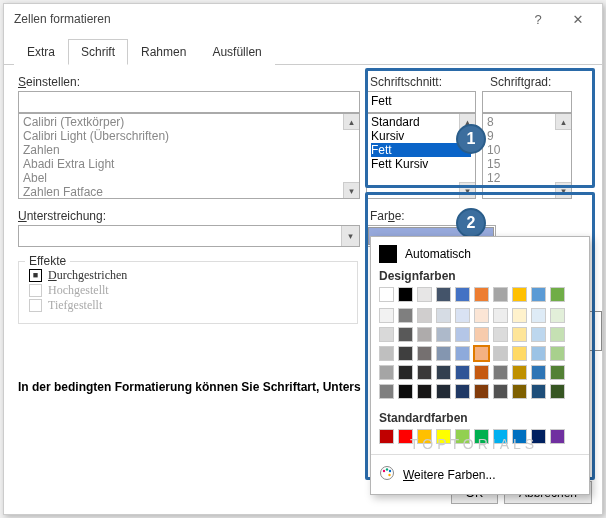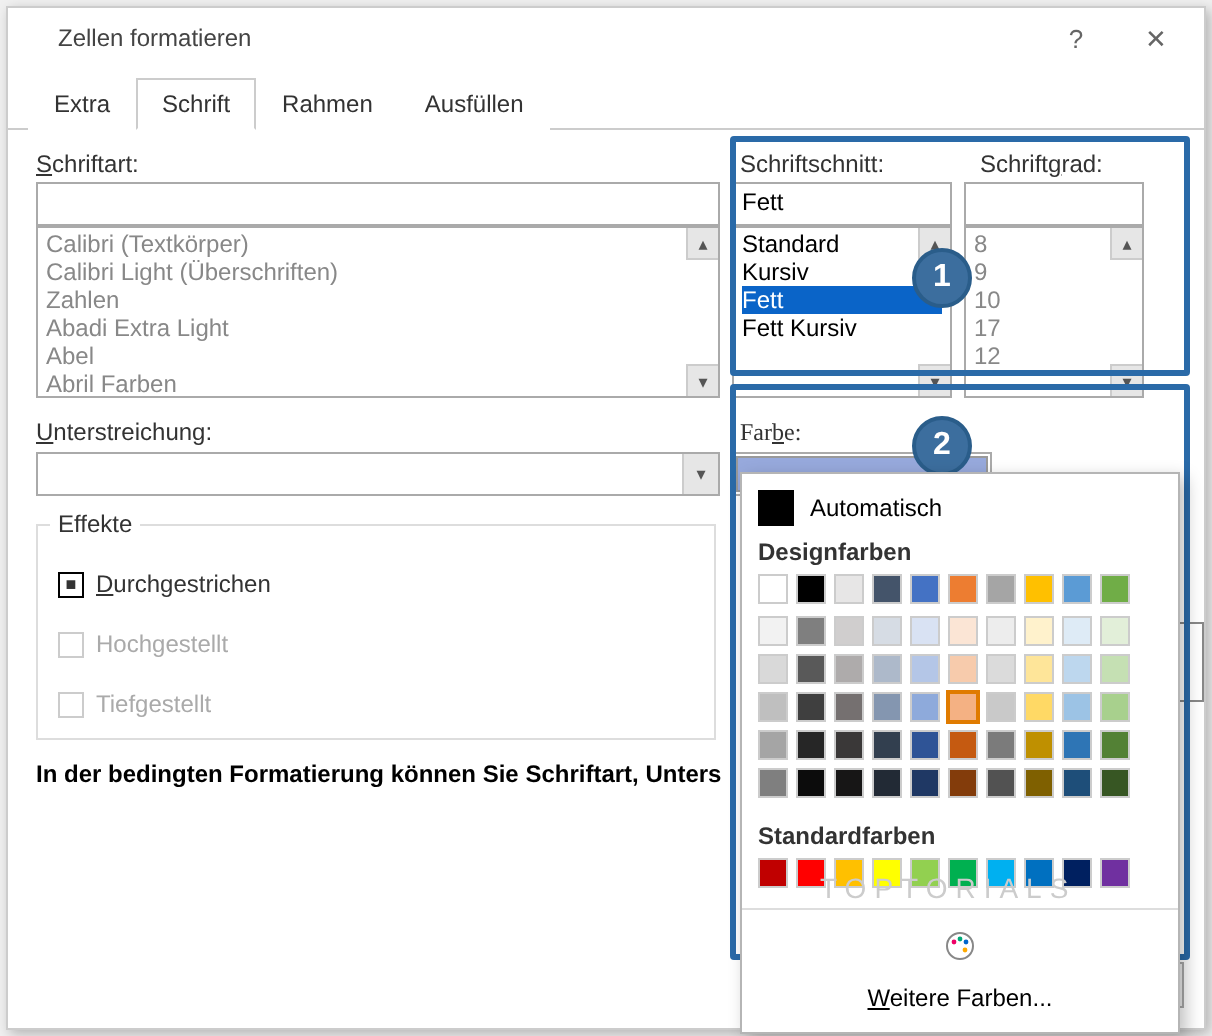--- a/index.html
+++ b/index.html
@@ -16,21 +16,21 @@
     width: 600px; height: 512px;
     margin: 3px;
     background: #fff;
     border: 1px solid #ccc;
     box-shadow: 2px 2px 6px rgba(0,0,0,0.25);
     position: relative;
   }
   .titlebar {
     height: 30px;
     display: flex; align-items: center;
-    padding: 0 4px 0 25px;
+    padding: 0 4px 0 10px;
     font-size: 12px;
     color: #444;
   }
   .titlebar .spacer { flex: 1; }
   .titlebar .tb-btn { width: 40px; height: 28px; display:flex; align-items:center; justify-content:center; color:#666; font-size:13px; }
   .tabs {
     display: flex;
     padding: 4px 10px 0 10px;
     border-bottom: 1px solid #ccc;
     gap: 0;
@@ -93,21 +93,21 @@
   .effects-box {
     border: 1px solid #ddd;
     padding: 6px 10px 10px 10px;
     width: 340px;
     position: relative;
   }
   .effects-box .legend {
     position: absolute; top: -8px; left: 6px; padding: 0 4px; background:#fff;
     font-size: 12px; color:#333;
   }
-  .chk { display:flex; align-items:center; gap:6px; margin-top:16px; font-size:12px; color:#333; }
+  .chk { display:flex; align-items:center; gap:6px; margin-top:0; font-size:12px; color:#333;font-family:Liberation Serif, serif; }
   .chk .box { width:13px; height:13px; border:1px solid #888; background:#fff; display:flex; align-items:center; justify-content:center; }
   .chk.checked .box { border-color:#000; }
   .chk.checked .box::after { content:"■"; font-size:9px; line-height:9px; }
   .footer {
     position: absolute; bottom: 10px; right: 10px;
     display:flex; gap:6px;
   }
   .btn {
     border:1px solid #aaa; background:#eee; height:23px;
     padding: 0 14px; font-size:12px; display:flex; align-items:center;
@@ -128,21 +128,21 @@
     border:1px solid #b5b5b5; box-shadow: 3px 3px 8px rgba(0,0,0,0.25);
     padding: 8px;
   }
   .color-panel .row { display:flex; align-items:center; gap:8px; margin-bottom:6px; }
   .color-panel .swatch-lg { width:18px; height:18px; }
   .color-panel .hdr { font-weight:bold; font-size:12px; margin: 6px 0 4px 0; color:#333; }
   .palette { display:grid; grid-template-columns: repeat(10, 17px); grid-auto-rows:17px; gap:2px; }
   .palette .c { width:15px; height:15px; border:1px solid #ccc; }
   .palette .c.sel { outline:2px solid #e07b00; outline-offset:-1px; }
   .sep { height:1px; background:#ddd; margin:8px -8px; }
-  .more-row { display:flex; align-items:center; gap:8px; font-size:12px; padding:2px 0;flex-direction:column; }
+  .more-row { display:flex; align-items:center; gap:8px; font-size:12px; padding:2px 0; }
   .clear-btn {
     position:absolute; right:14px; border:1px solid #aaa; background:#fff;
     height:22px; padding:0 10px; font-size:12px; display:flex; align-items:center;
   }
   .color-bar {
     width: 100%; height: 18px; border:1px solid #999;
     background:#97a9dc;
   }
   .preview-box {
     position:absolute; border:1px solid #888; background:#fff;
@@ -164,35 +164,35 @@
   <div class="tabs">
     <div class="tab">Extra</div>
     <div class="tab active">Schrift</div>
     <div class="tab">Rahmen</div>
     <div class="tab">Ausfüllen</div>
   </div>
 
   <div class="body">
 
     <div class="row-labels">
-      <div class="lbl" style="width:342px;"><u>S</u><span>chriftart:</span></div>
+      <div class="lbl" style="width:342px;"><u>S</u><span>einstellen:</span></div>
       <div class="lbl" style="width:110px;">Schriftschnitt:</div>
       <div class="lbl" style="width:80px;">Schrift<u>g</u>rad:</div>
     </div>
 
     <div class="font-area">
       <div class="font-col" style="width:342px;">
         <div class="txtbox"></div>
         <div class="listbox" style="height:86px;">
           <div class="item">Calibri (Textkörper)</div>
           <div class="item">Calibri Light (Überschriften)</div>
           <div class="item">Zahlen</div>
           <div class="item">Abadi Extra Light</div>
           <div class="item">Abel</div>
-          <div class="item">Abril Farben</div>
+          <div class="item">Zahlen Fatface</div>
           <div class="scroll-up">▴</div>
           <div class="scroll-down">▾</div>
         </div>
       </div>
       <div class="font-col" style="width:110px;">
         <div class="txtbox" style="padding:2px 4px;font-size:12px;">Fett</div>
         <div class="listbox" style="height:86px;color:#000;">
           <div class="item">Standard</div>
           <div class="item">Kursiv</div>
           <div class="item sel">Fett</div>
@@ -200,31 +200,31 @@
           <div class="scroll-up">▴</div>
           <div class="scroll-down">▾</div>
         </div>
       </div>
       <div class="font-col" style="width:90px;">
         <div class="txtbox"></div>
         <div class="listbox" style="height:86px;color:#888;">
           <div class="item">8</div>
           <div class="item">9</div>
           <div class="item">10</div>
-          <div class="item">17</div>
+          <div class="item">15</div>
           <div class="item">12</div>
           <div class="scroll-up">▴</div>
           <div class="scroll-down">▾</div>
         </div>
       </div>
     </div>
 
     <div class="row-labels section-label">
       <div class="lbl" style="width:342px;"><u>U</u>nterstreichung:</div>
-      <div class="lbl" style="width:110px;font-family:Liberation Serif, serif;">Far<u>b</u>e:</div>
+      <div class="lbl" style="width:110px;">Far<u>b</u>e:</div>
     </div>
 
     <div style="display:flex;gap:6px;margin-top:2px;">
       <div class="combo" style="width:342px;">
         <div class="arrow">▾</div>
       </div>
       <div class="combo" style="width:130px;padding:1px;">
         <div class="color-bar"></div>
       </div>
     </div>

